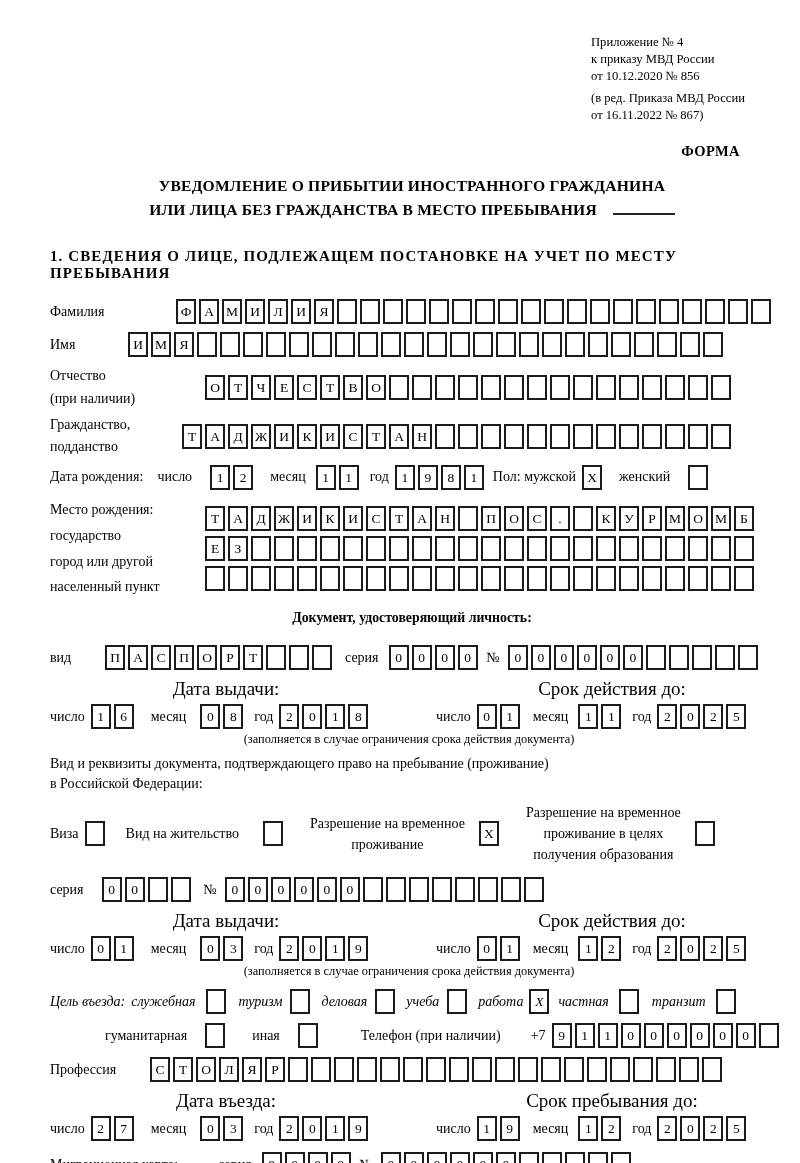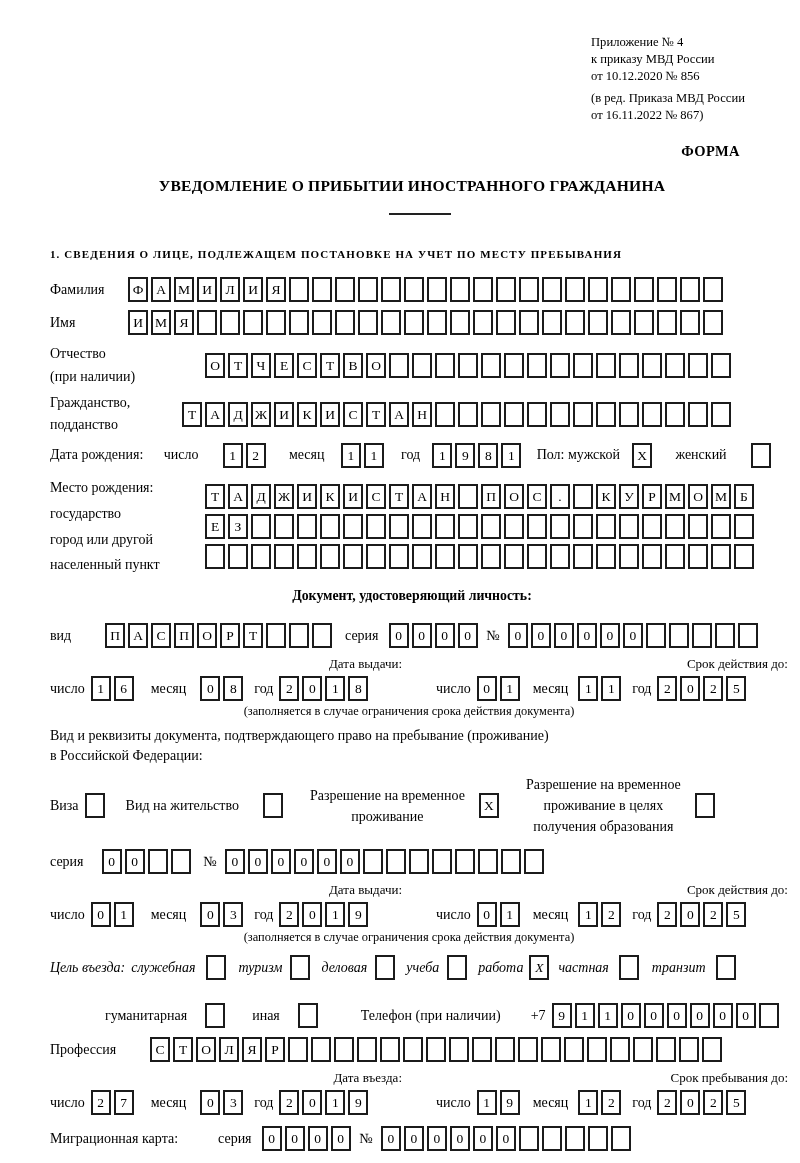--- a/index.html
+++ b/index.html
@@ -5,41 +5,41 @@
   html,body{margin:0;padding:0;background:#ffffff;}
   body{width:800px;height:1163px;color:#000;font-family:"Liberation Serif","DejaVu Serif",serif;}
   .page{position:relative;width:800px;height:1163px;overflow:hidden;background:#fff;}
   .content{padding:34px 26px 0 50px;}
   
   .appendix{margin-left:541px;width:200px;font-size:12.6px;line-height:1.34;}
   .appendix .gap{height:5px;}
   .forma{text-align:right;padding-right:34px;font-weight:bold;font-size:14.5px;margin-top:20px;letter-spacing:.4px;}
   .title{text-align:center;font-weight:bold;font-size:15.6px;line-height:1.5;margin-top:14px;letter-spacing:.2px;}
   .title .blank{display:inline-block;width:62px;border-bottom:2.5px solid #222;height:13px;margin-left:16px;}
-  .sec-heading{font-weight:bold;font-size:11px;margin-top:27px;letter-spacing:1.1px;}
+  .sec-heading{font-weight:bold;font-size:15px;margin-top:27px;letter-spacing:1.1px;}
   
   .row{display:flex;align-items:center;margin-top:8px;}
   .row.top{align-items:center;}
   .lbl{font-size:14px;white-space:nowrap;flex:0 0 auto;}
   .lblcol{flex:0 0 auto;font-size:14px;line-height:1.6;}
   .cells{display:flex;flex:0 0 auto;}
   .cell{flex:0 0 auto;width:16px;height:21px;border:2px solid #1b1b1b;margin-right:3px;
         text-align:center;font-size:13.5px;line-height:21px;font-family:"Liberation Serif",serif;}
   .cellrows .cells{margin-top:5px;}
   
   .w78{width:78px;} .w132{width:132px;} .w155{width:155px;} .w100{width:100px;} .w55{width:55px;}
   .ml6{margin-left:6px;} .ml8{margin-left:8px;} .ml10{margin-left:10px;} .ml14{margin-left:14px;}
   .ml18{margin-left:18px;} .ml24{margin-left:24px;} .ml30{margin-left:30px;} .ml40{margin-left:40px;}
   .doc-heading{text-align:center;font-weight:bold;font-size:13.8px;margin-top:10px;}
   
   .datepair{display:flex;margin-top:8px;align-items:flex-start;}
   .dp-col{flex:0 0 auto;}
   .dp-left{width:352px;}
   .dp-right{margin-left:34px;width:352px;}
-  .dp-head{text-align:right;font-size:13px;margin-bottom:4px;}
+  .dp-head{text-align:center;font-size:19px;margin-bottom:4px;}
   .dp-row{display:flex;align-items:center;}
   .fineprint{text-align:center;font-size:12.4px;margin-top:3px;padding-right:6px;}
   .plain{font-size:14px;margin-top:9px;}
   
   .cbrow{margin-top:10px;}
   .cblabel{font-size:14px;text-align:center;line-height:1.5;flex:0 0 auto;}
 </style>
 </head>
 <body>
 
@@ -52,26 +52,26 @@
     <div>от 10.12.2020 № 856</div>
     <div class="gap"></div>
     <div>(в ред. Приказа МВД России</div>
     <div>от 16.11.2022 № 867)</div>
   </div>
 
   <div class="forma">ФОРМА</div>
 
   <div class="title">
     <div>УВЕДОМЛЕНИЕ О ПРИБЫТИИ ИНОСТРАННОГО ГРАЖДАНИНА</div>
-    <div><span class="blank"></span></div>
+    <div><span>ИЛИ ЛИЦА БЕЗ ГРАЖДАНСТВА В МЕСТО ПРЕБЫВАНИЯ</span><span class="blank"></span></div>
   </div>
 
   <div class="sec-heading">1. СВЕДЕНИЯ О ЛИЦЕ, ПОДЛЕЖАЩЕМ ПОСТАНОВКЕ НА УЧЕТ ПО МЕСТУ ПРЕБЫВАНИЯ</div>
 
-  <div class="row" style="margin-top:17px;">
+  <div class="row" style="margin-top:17px;justify-content:space-between;">
     <span class="lbl w78">Фамилия</span>
     <span class="cells">
           <span class="cell">Ф</span>
           <span class="cell">А</span>
           <span class="cell">М</span>
           <span class="cell">И</span>
           <span class="cell">Л</span>
           <span class="cell">И</span>
           <span class="cell">Я</span>
           <span class="cell"></span>
@@ -186,21 +186,21 @@
           <span class="cell"></span>
           <span class="cell"></span>
           <span class="cell"></span>
           <span class="cell"></span>
           <span class="cell"></span>
           <span class="cell"></span>
           <span class="cell"></span>
         </span>
   </div>
 
-  <div class="row" style="margin-top:6px;justify-content:space-between;">
+  <div class="row" style="margin-top:6px;">
     <span class="lbl">Дата рождения:</span>
     <span class="lbl ml14">число</span>
     <span class="cells ml18">
           <span class="cell">1</span>
           <span class="cell">2</span>
         </span>
     <span class="lbl ml14">месяц</span>
     <span class="cells ml10">
           <span class="cell">1</span>
           <span class="cell">1</span>
@@ -527,21 +527,21 @@
     <span class="lbl ml6">частная</span>
     <span class="cells ml10">
           <span class="cell"></span>
         </span>
     <span class="lbl ml10">транзит</span>
     <span class="cells ml10">
           <span class="cell"></span>
         </span>
   </div>
 
-  <div class="row" style="margin-top:23px;">
+  <div class="row" style="margin-top:9px;">
     <span class="lbl" style="margin-left:55px;">гуманитарная</span>
     <span class="cells ml18">
           <span class="cell"></span>
         </span>
     <span class="lbl ml24">иная</span>
     <span class="cells ml18">
           <span class="cell"></span>
         </span>
     <span class="lbl ml40">Телефон (при наличии)</span>
     <span class="lbl ml30">+7</span>

